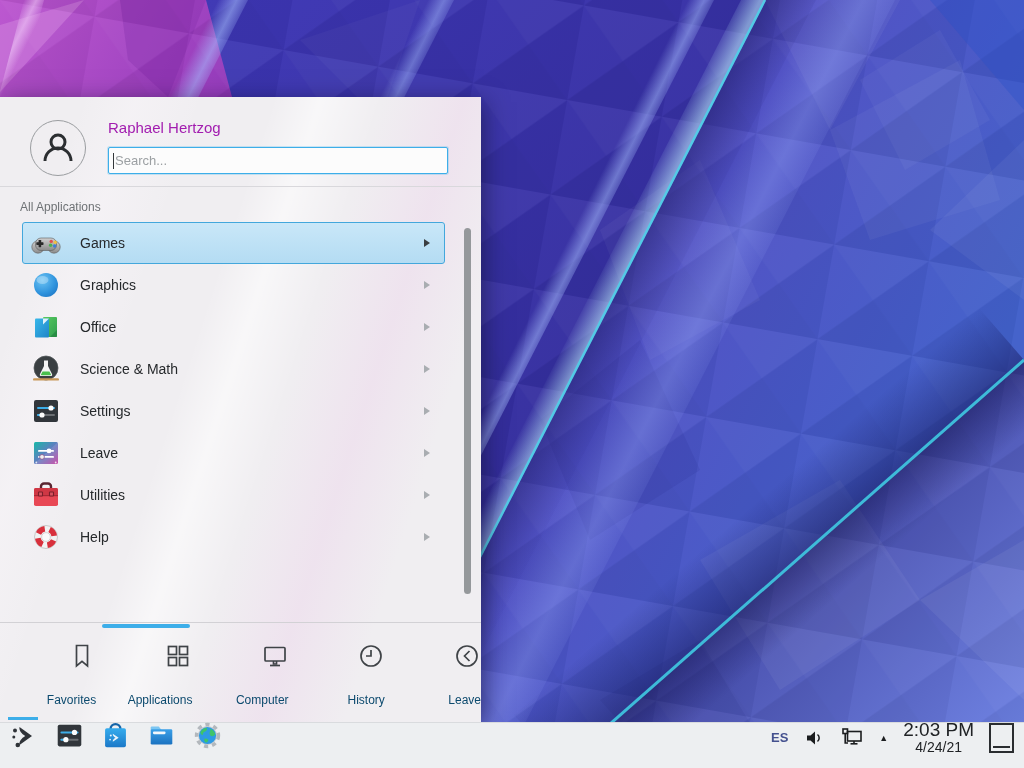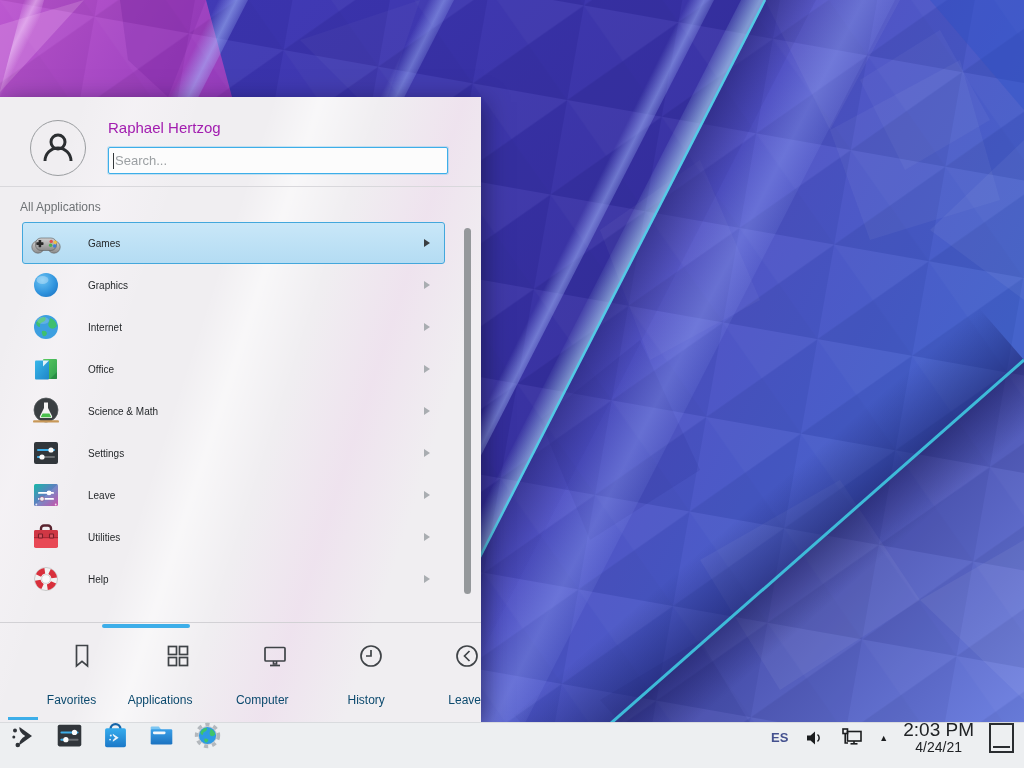--- a/index.html
+++ b/index.html
@@ -27,21 +27,21 @@
   .search-input::placeholder { color:#9ca0a3; }
   .text-caret { position:absolute; left:113px; top:56px; width:1px; height:16px; background:#33373a; }
   .header-sep { position:absolute; left:0; top:89px; width:100%; height:1px; background:#d9d8dc; }
   .section-label { position:absolute; left:20px; top:103px; font-size:12px; color:#6e7275; }
 
   .menu-list { position:absolute; left:0; top:125px; width:481px; height:400px; overflow:hidden; }
   .menu-row { position:relative; margin:0 0 0 22px; width:423px; height:42px;
     display:flex; align-items:center; border:1px solid transparent; border-radius:3px; }
   .menu-row.selected { background:linear-gradient(180deg,#c9e7f8,#b4dcf3); border-color:#43a7dc; }
   .menu-row .cat-icon { width:32px; height:32px; margin-left:7px; flex:0 0 32px; }
-  .menu-row .cat-label { margin-left:26px; font-size:10px; color:#26292c; }
+  .menu-row .cat-label { margin-left:18px; font-size:14px; color:#26292c; }
   .menu-row .arrow { position:absolute; right:14px; width:0; height:0;
     border-left:6px solid #a9adb1; border-top:4.5px solid transparent; border-bottom:4.5px solid transparent; }
   .menu-row.selected .arrow { border-left-color:#3a3e41; }
 
   .scroll-thumb { position:absolute; left:464px; top:131px; width:7px; height:366px;
     background:#95989b; border-radius:4px; }
 
   .footer-sep { position:absolute; left:0; top:525px; width:100%; height:1px; background:#d2d1d5; }
   .tab-indicator { position:absolute; left:102px; top:527px; width:88px; height:4px;
     background:#3daee9; border-radius:2px; }
@@ -226,33 +226,20 @@
                 </radialGradient>
               </defs>
             <circle cx="16" cy="16" r="12" fill="url(#bl)"></circle>
             <ellipse cx="12.5" cy="11" rx="6" ry="4" fill="#ffffff" opacity=".3"></ellipse>
           </svg>
         </span>
         <span class="cat-label">Graphics</span>
         <span class="arrow"></span>
       </div>
 
-      <div class="menu-row">
-        <span class="cat-icon">
-          <svg viewBox="0 0 32 32" width="32" height="32">
-            <circle cx="16" cy="16" r="12" fill="#3d9fe0"></circle>
-            <path d="M6 12 Q9 6 15 6 Q17 9 13 11 Q9 12 10 16 Q7 16 6 12 Z" fill="#3fbf6f"></path>
-            <path d="M20 7 Q26 9 27 15 Q24 19 20 17 Q17 14 19 11 Z" fill="#3fbf6f"></path>
-            <path d="M12 20 Q16 19 17 22 Q16 26 13 25 Q11 22 12 20 Z" fill="#3fbf6f"></path>
-            <ellipse cx="13" cy="9.5" rx="6" ry="3.5" fill="#ffffff" opacity=".18"></ellipse>
-          </svg>
-        </span>
-        <span class="cat-label">Internet</span>
-        <span class="arrow"></span>
-      </div>
 
 
       <div class="menu-row">
         <span class="cat-icon">
           <svg viewBox="0 0 32 32" width="32" height="32">
             <defs>
               <linearGradient id="ofg" x1="0" y1="0" x2="1" y2="1">
                 <stop offset="0" stop-color="#5bcc60"></stop>
                   <stop offset="1" stop-color="#2f9e4f"></stop>
                 </linearGradient>

